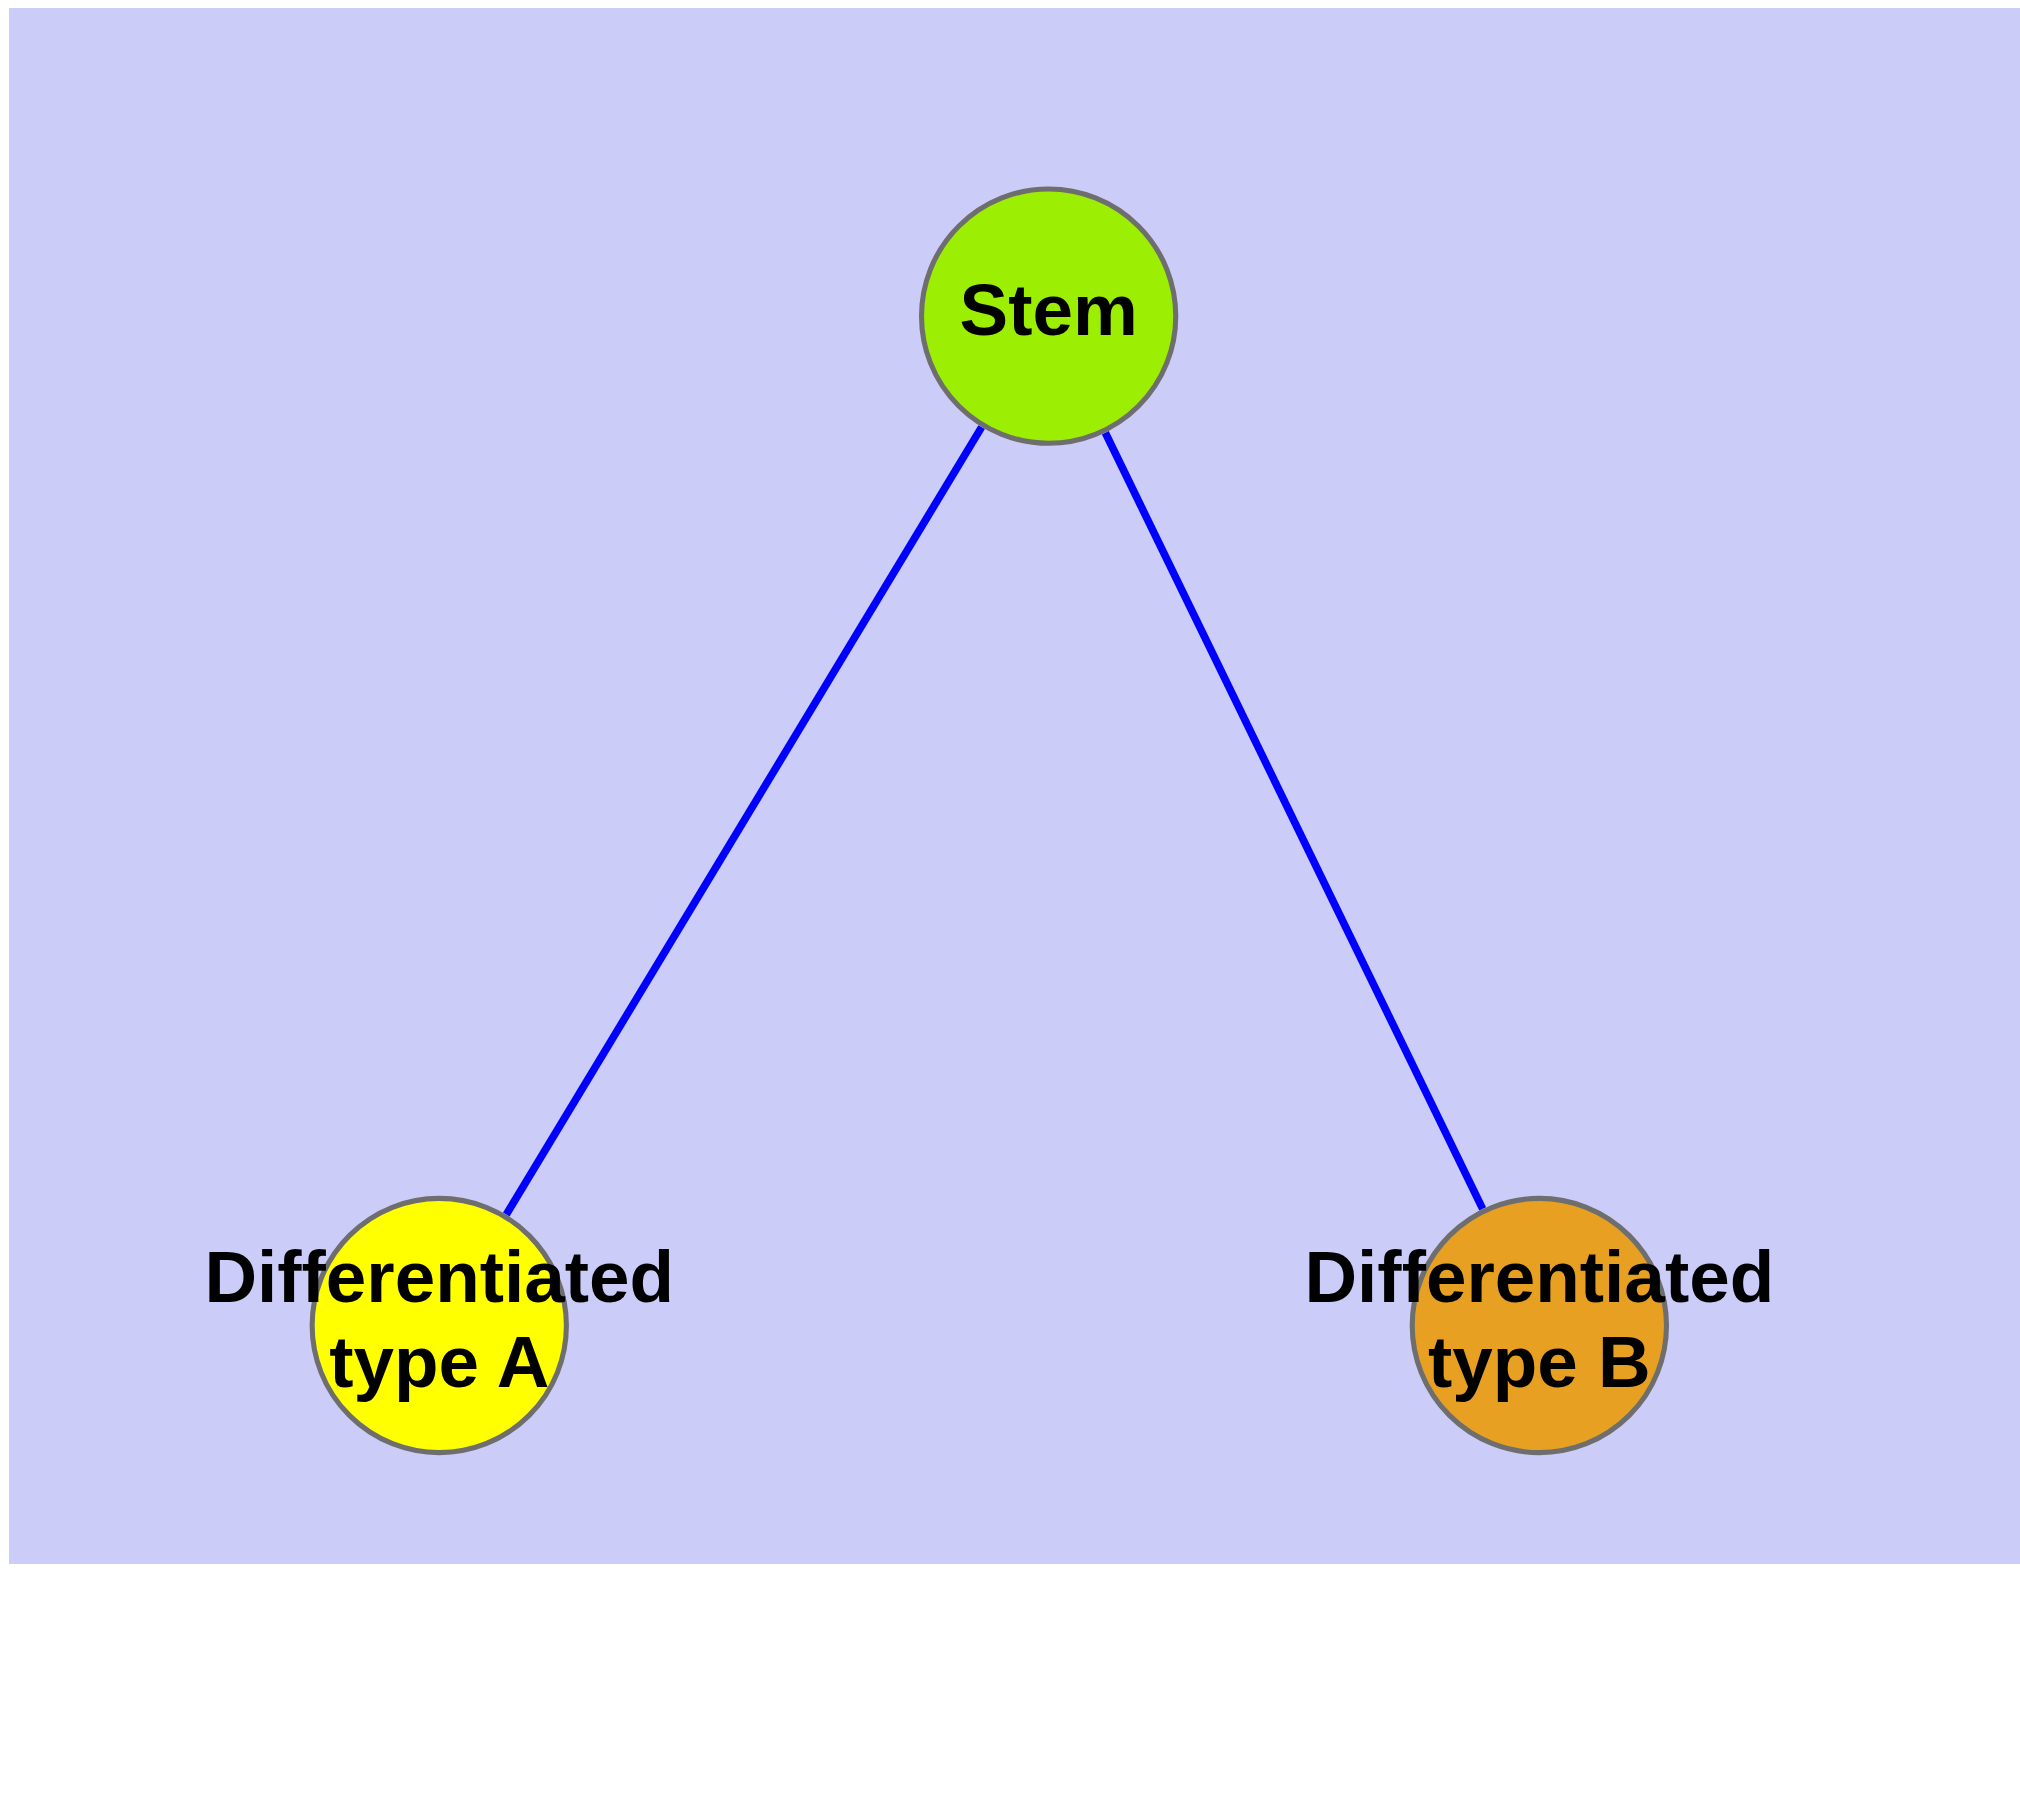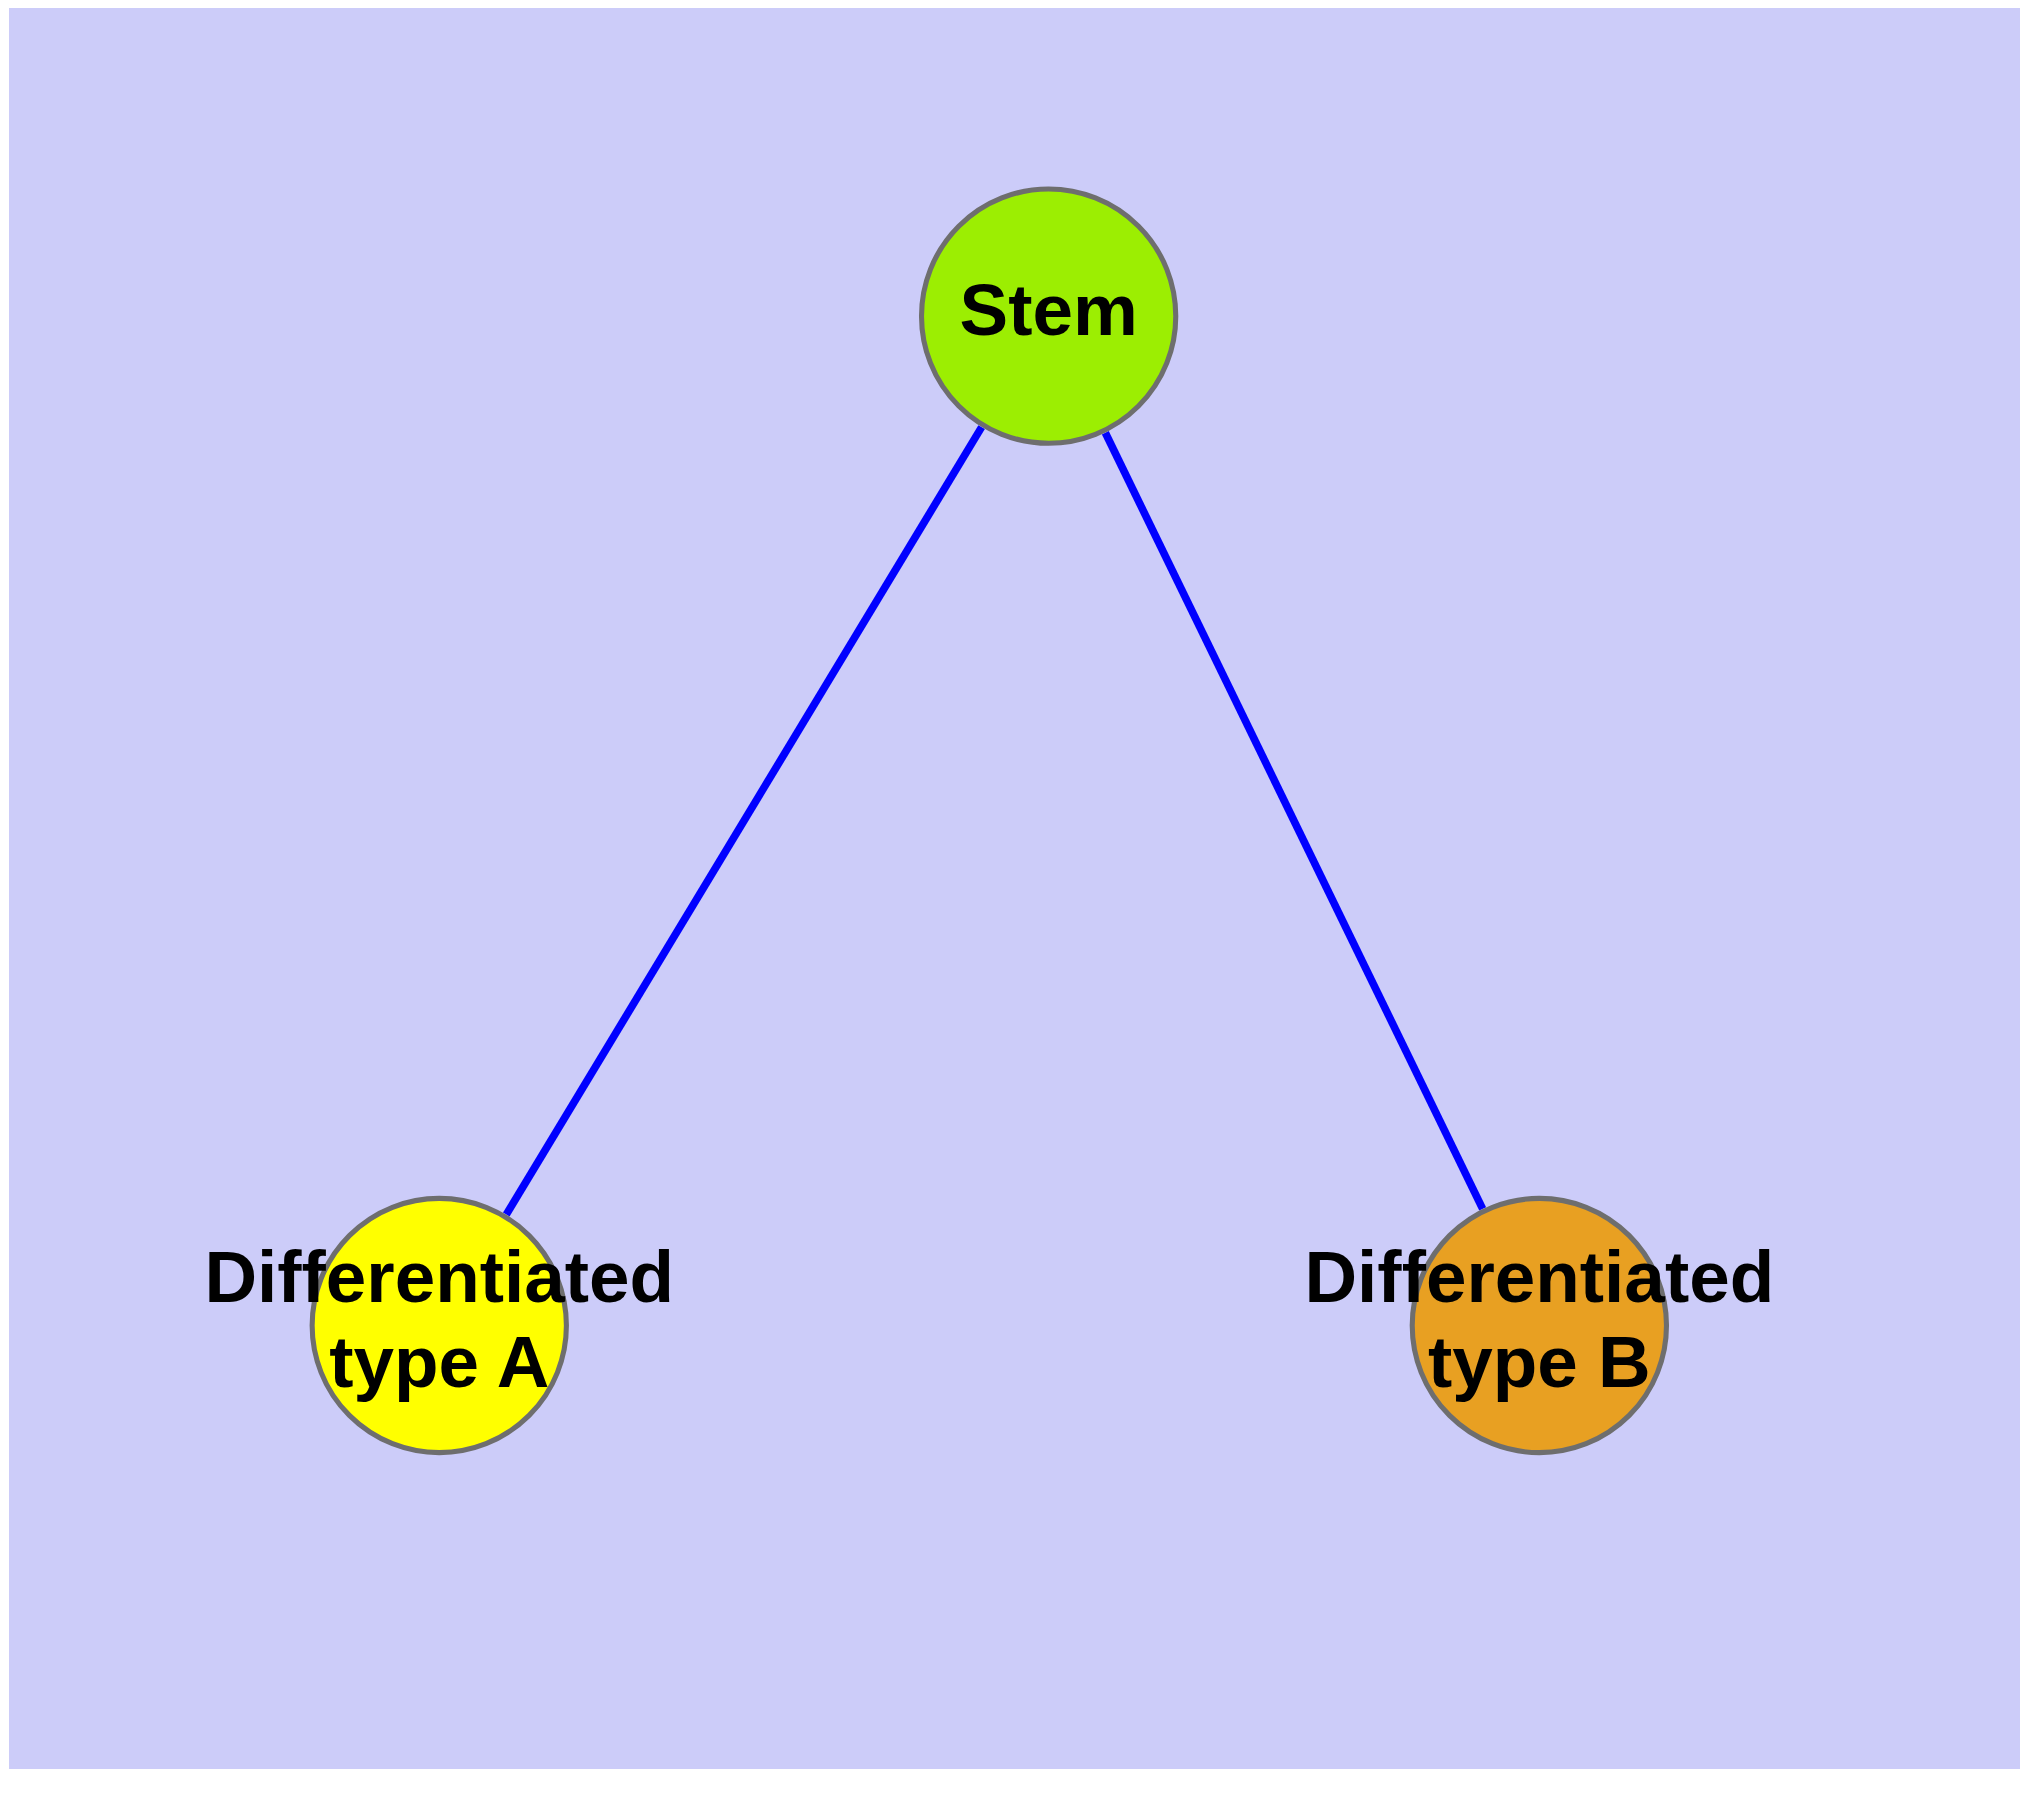--- a/index.html
+++ b/index.html
@@ -3,21 +3,21 @@
 <meta charset="utf-8">
 <style>
   html, body {
     margin: 0;
     padding: 0;
     background: #ffffff;
   }
   #canvas {
     position: relative;
     width: 2021px;
-    height: 1769px;
+    height: 1564px;
     overflow: hidden;
     background: #ffffff;
     font-family: "Liberation Sans", sans-serif;
   }
   #plot-bg {
     position: absolute;
     left: 8.5px;
     top: 7.6px;
     width: 2012px;
     height: 1804px;

